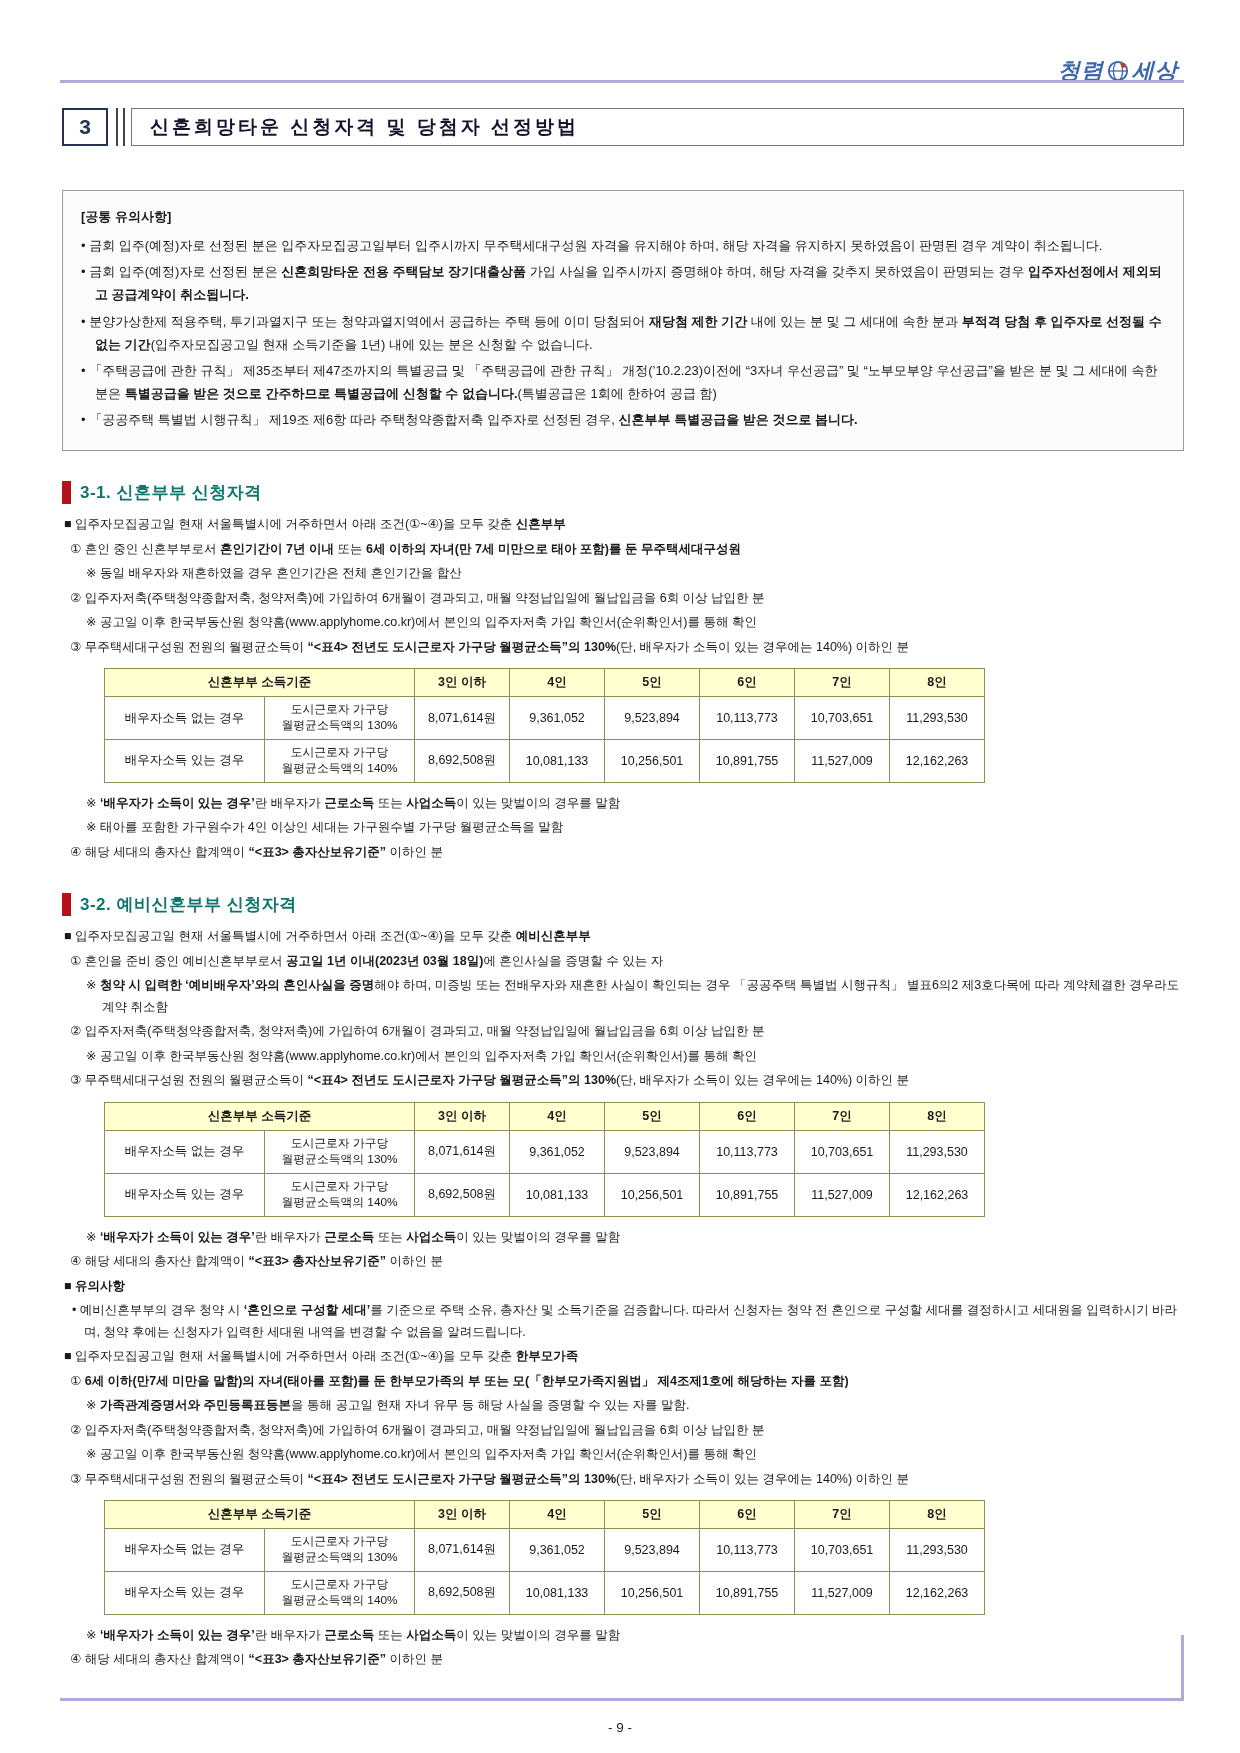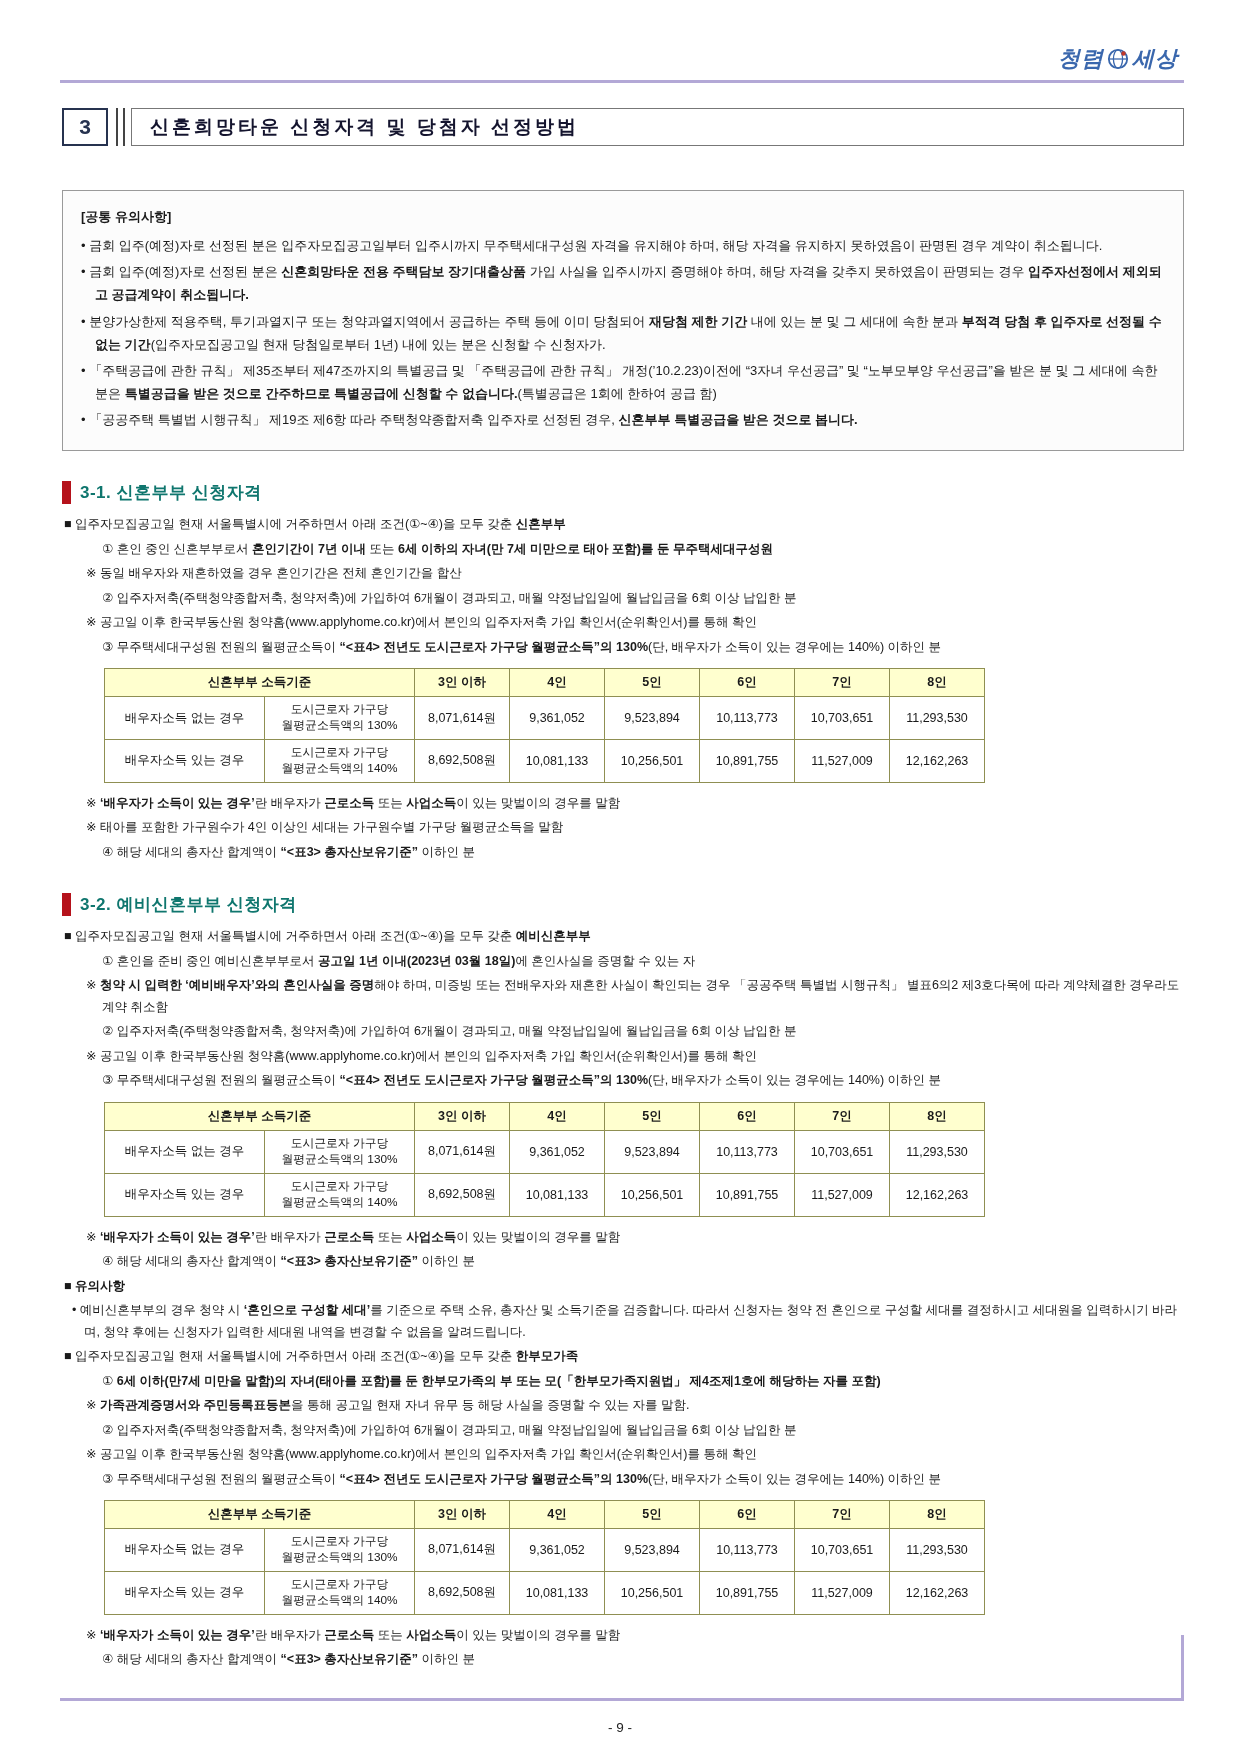--- a/index.html
+++ b/index.html
@@ -4,21 +4,21 @@
 <style>
   html,body{margin:0;padding:0;}
   body{
     width:1240px;height:1753px;position:relative;background:#ffffff;
     font-family:"Liberation Sans","DejaVu Sans",sans-serif;color:#1a1a1a;
     -webkit-font-smoothing:antialiased;
   }
   .page{position:relative;width:100%;height:100%;overflow:hidden;}
 
   
-  .logo{position:absolute;top:44px;right:62px;display:flex;align-items:center;gap:3px;
+  .logo{position:absolute;top:56px;right:62px;display:flex;align-items:center;gap:3px;
     color:#3a67ad;font-weight:bold;font-style:italic;font-size:22px;letter-spacing:1px;}
   .globe{width:22px;height:22px;display:inline-block;}
   .topline{position:absolute;top:80px;left:60px;right:56px;height:3px;background:#b3a8d6;}
 
   
   .content{position:absolute;top:108px;left:62px;right:56px;}
 
   
   .hdr{display:flex;align-items:stretch;height:38px;}
   .hdr-num{width:46px;border:2px solid #26324f;display:flex;align-items:center;justify-content:center;
@@ -35,21 +35,21 @@
 
   
   .sec-head{display:flex;align-items:center;margin:30px 0 10px 0;}
   .redbar{width:9px;height:23px;background:#b5121b;margin-right:9px;}
   .sec-title{font-size:17px;font-weight:bold;color:#0f766e;letter-spacing:0.5px;}
 
   
   .lines{font-size:12.5px;line-height:1.72;}
   .ln{margin:3px 0;}
   .in0{margin-left:2px;padding-left:16px;text-indent:-16px;}
-  .in1{margin-left:40px;padding-left:18px;text-indent:-18px;}
+  .in1{margin-left:8px;padding-left:18px;text-indent:-18px;}
   .in2{margin-left:24px;padding-left:16px;text-indent:-16px;}
   .in3{margin-left:10px;padding-left:12px;text-indent:-12px;}
   .b{font-weight:bold;}
 
   
   table.income{border-collapse:collapse;table-layout:fixed;width:880px;margin:10px 0 10px 42px;}
   table.income th,table.income td{border:1px solid #8f8f52;font-size:12.5px;padding:5px 4px;
     text-align:center;vertical-align:middle;box-sizing:border-box;}
   table.income thead th{background:#ffffcf;font-weight:bold;height:26px;}
   table.income td.basis{font-size:11.8px;white-space:pre-line;line-height:1.35;}
@@ -85,21 +85,21 @@
       <div class="hdr-num">3</div>
       <div class="hdr-dbar"></div>
       <div class="hdr-title">신혼희망타운 신청자격 및 당첨자 선정방법</div>
     </div>
 
     <div class="notice">
       <div class="notice-title">[공통 유의사항]</div>
       <div>
           <div class="ln in0"><span>• 금회 입주(예정)자로 선정된 분은 입주자모집공고일부터 입주시까지 무주택세대구성원 자격을 유지해야 하며, 해당 자격을 유지하지 못하였음이 판명된 경우 계약이 취소됩니다.</span></div>
           <div class="ln in0"><span>• 금회 입주(예정)자로 선정된 분은 </span><span class="b">신혼희망타운 전용 주택담보 장기대출상품</span><span> 가입 사실을 입주시까지 증명해야 하며, 해당 자격을 갖추지 못하였음이 판명되는 경우 </span><span class="b">입주자선정에서 제외되고 공급계약이 취소됩니다.</span></div>
-          <div class="ln in0"><span>• 분양가상한제 적용주택, 투기과열지구 또는 청약과열지역에서 공급하는 주택 등에 이미 당첨되어 </span><span class="b">재당첨 제한 기간</span><span> 내에 있는 분 및 그 세대에 속한 분과 </span><span class="b">부적격 당첨 후 입주자로 선정될 수 없는 기간</span><span>(입주자모집공고일 현재 당첨일로부터 1년) 내에 있는 분은 신청할 수 신청자가.</span></div>
+          <div class="ln in0"><span>• 분양가상한제 적용주택, 투기과열지구 또는 청약과열지역에서 공급하는 주택 등에 이미 당첨되어 </span><span class="b">재당첨 제한 기간</span><span> 내에 있는 분 및 그 세대에 속한 분과 </span><span class="b">부적격 당첨 후 입주자로 선정될 수 없는 기간</span><span>(입주자모집공고일 현재 소득기준을 1년) 내에 있는 분은 신청할 수 없습니다.</span></div>
           <div class="ln in0"><span>• 「주택공급에 관한 규칙」 제35조부터 제47조까지의 특별공급 및 「주택공급에 관한 규칙」 개정(’10.2.23)이전에 “3자녀 우선공급” 및 “노부모부양 우선공급”을 받은 분 및 그 세대에 속한 분은 </span><span class="b">특별공급을 받은 것으로 간주하므로 특별공급에 신청할 수 없습니다.</span><span>(특별공급은 1회에 한하여 공급 함)</span></div>
           <div class="ln in0"><span>• 「공공주택 특별법 시행규칙」 제19조 제6항 따라 주택청약종합저축 입주자로 선정된 경우, </span><span class="b">신혼부부 특별공급을 받은 것으로 봅니다.</span></div>
         </div>
     </div>
 
     <div class="sec">
       <div class="sec-head">
         <span class="redbar"></span>
         <span class="sec-title">3-1. 신혼부부 신청자격</span>
       </div>

